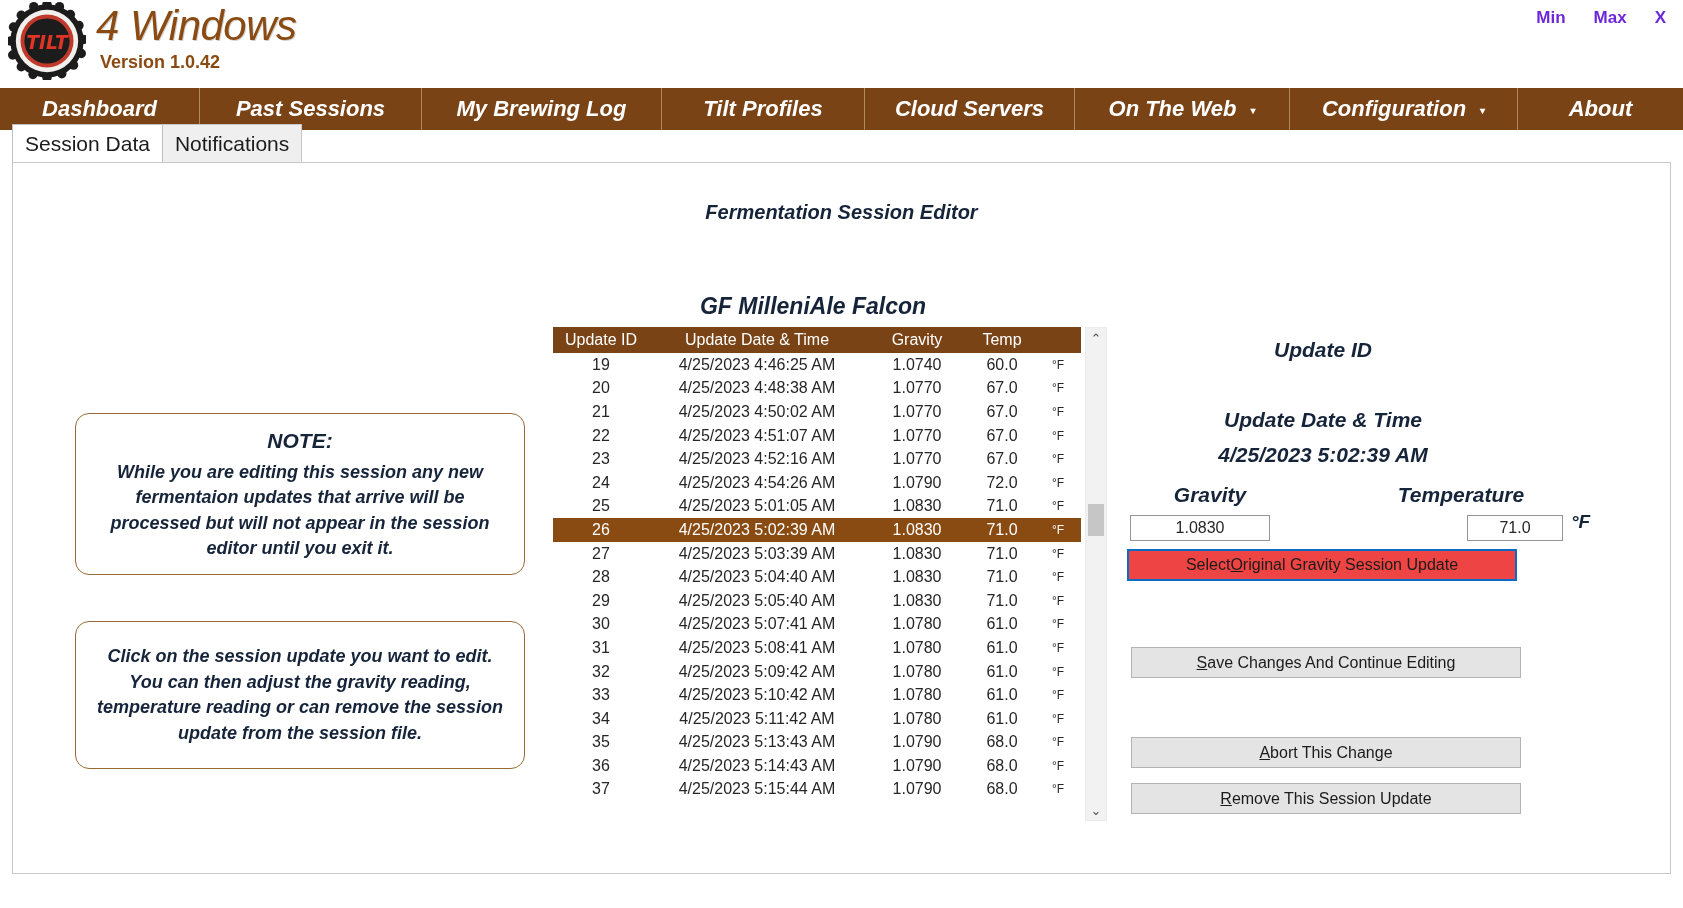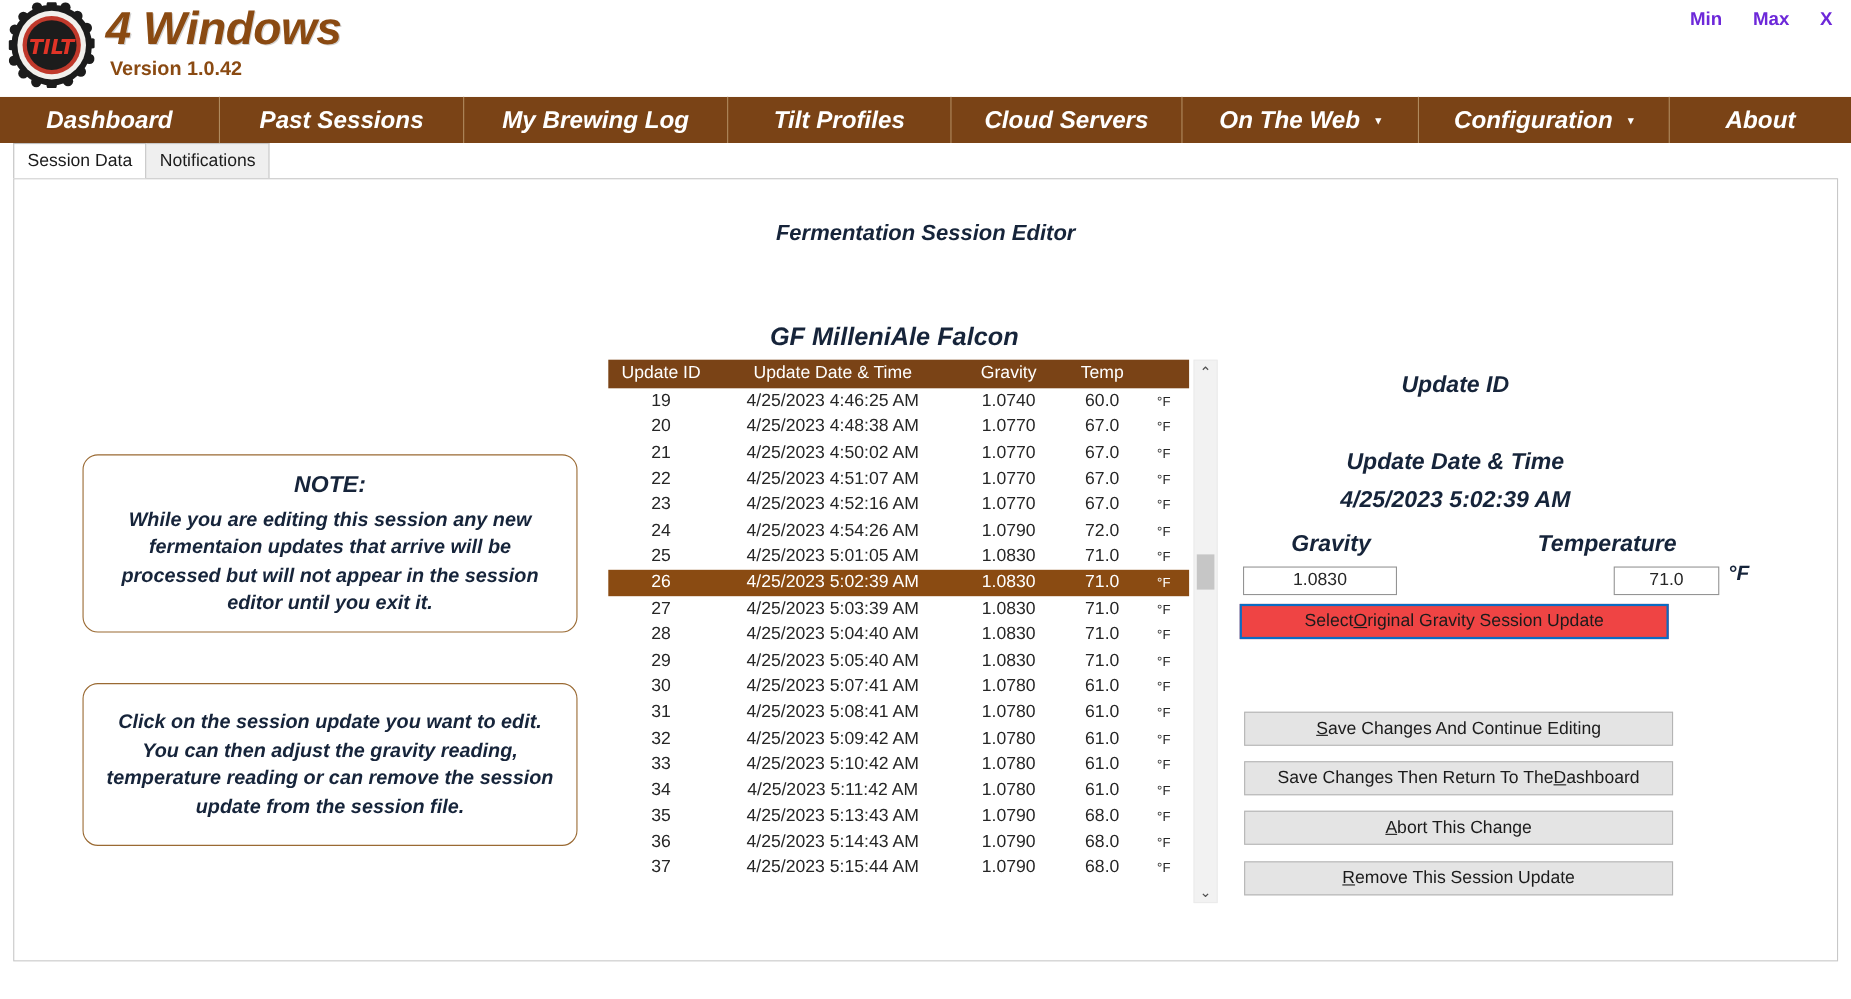--- a/index.html
+++ b/index.html
@@ -17,21 +17,21 @@
     height: 88px;
     background: #ffffff;
     border-bottom: none;
   }
   #logo {
     position: absolute; left: 8px; top: 2px;
     width: 78px; height: 78px;
   }
   #app-title {
     position: absolute; left: 96px; top: 2px;
-    font-size: 42px; font-weight: bold; font-style: italic;
+    font-size: 42px; font-weight: normal; font-style: italic;
     color: #8a4a12;
     letter-spacing: -0.5px;
     text-shadow: 1px 1px 0 rgba(0,0,0,0.18);
   }
   #app-version {
     position: absolute; left: 100px; top: 52px;
     font-size: 18px; font-weight: bold;
     color: #8a4a12;
   }
   #winctl {
@@ -77,21 +77,21 @@
 
   
   #tabstrip {
     position: relative;
     height: 32px;
     background: #ffffff;
     padding-left: 12px;
     display: flex; align-items: flex-end;
   }
   .tab {
-    font-size: 16px; color: #1b1b1b;
+    font-size: 21px; color: #1b1b1b;
     padding: 5px 12px 4px 12px;
     border: 1px solid #c8c8c8;
     border-bottom: none;
     background: #efefef;
     cursor: pointer;
     position: relative;
     line-height: 1.35;
     margin-top: 15px;
   }
   .tab.active {
@@ -530,25 +530,20 @@
       <span class="acc">O</span>
       <span>riginal Gravity Session Update</span>
   </div>
 
   <div class="btn" id="btn-save-continue">
     <span></span>
       <span class="acc">S</span>
       <span>ave Changes And Continue Editing</span>
   </div>
 
-  <div class="btn" id="btn-save-return">
-    <span>Save Changes Then Return To The </span>
-      <span class="acc">D</span>
-      <span>ashboard</span>
-  </div>
 
   <div class="btn" id="btn-abort">
     <span></span>
       <span class="acc">A</span>
       <span>bort This Change</span>
   </div>
 
   <div class="btn" id="btn-remove">
     <span></span>
       <span class="acc">R</span>

